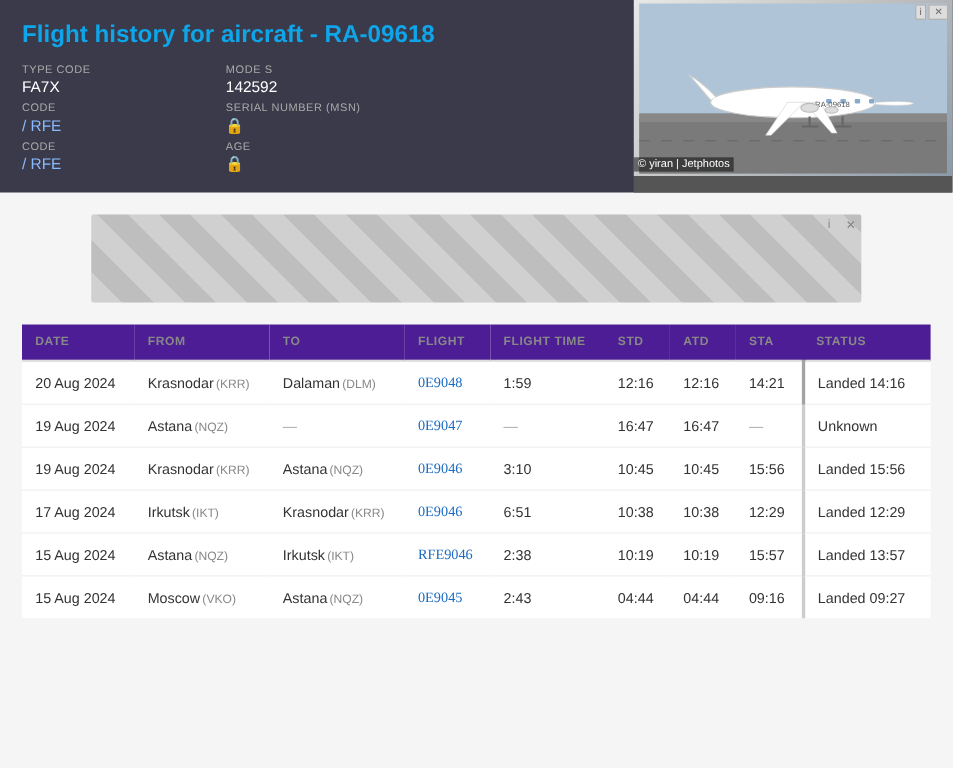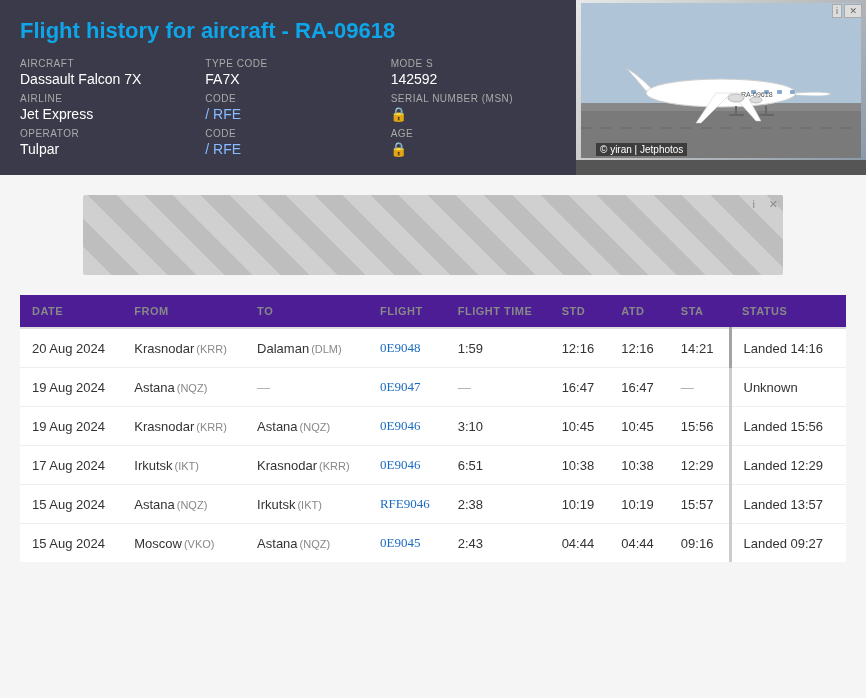--- a/index.html
+++ b/index.html
@@ -53,21 +53,21 @@
       height: 160px;
       background: linear-gradient(135deg, #e8e8e8 0%, #c0c0c0 50%, #8a9aaa 100%);
       display: flex;
       align-items: center;
       justify-content: center;
       position: relative;
     }
     .photo-credit {
       position: absolute;
       bottom: 4px;
-      left: 20px;
+      left: 0;
       font-size: 10px;
       color: white;
       background: rgba(0,0,0,0.5);
       padding: 1px 4px;
     }
     .ad-badge {
       position: absolute;
       top: 4px;
       right: 24px;
       background: #ddd;
@@ -180,28 +180,20 @@
     .em-dash { color: #aaa; }
   </style>
 </head>
 <body>
 
 <div class="header-section">
   <div class="header-info">
     <h1>Flight history for aircraft - RA-09618</h1>
     <div class="info-grid">
 
-      <div>
-        <div class="info-label">AIRCRAFT</div>
-        <div class="info-value">Dassault Falcon 7X</div>
-        <div class="info-label" style="margin-top:6px">AIRLINE</div>
-        <div class="info-value">Jet Express</div>
-        <div class="info-label" style="margin-top:6px">OPERATOR</div>
-        <div class="info-value">Tulpar</div>
-      </div>
 
       <div>
         <div class="info-label">TYPE CODE</div>
         <div class="info-value">FA7X</div>
         <div class="info-label" style="margin-top:6px">Code</div>
         <div class="info-value link">/ RFE</div>
         <div class="info-label" style="margin-top:6px">Code</div>
         <div class="info-value link">/ RFE</div>
       </div>
 

